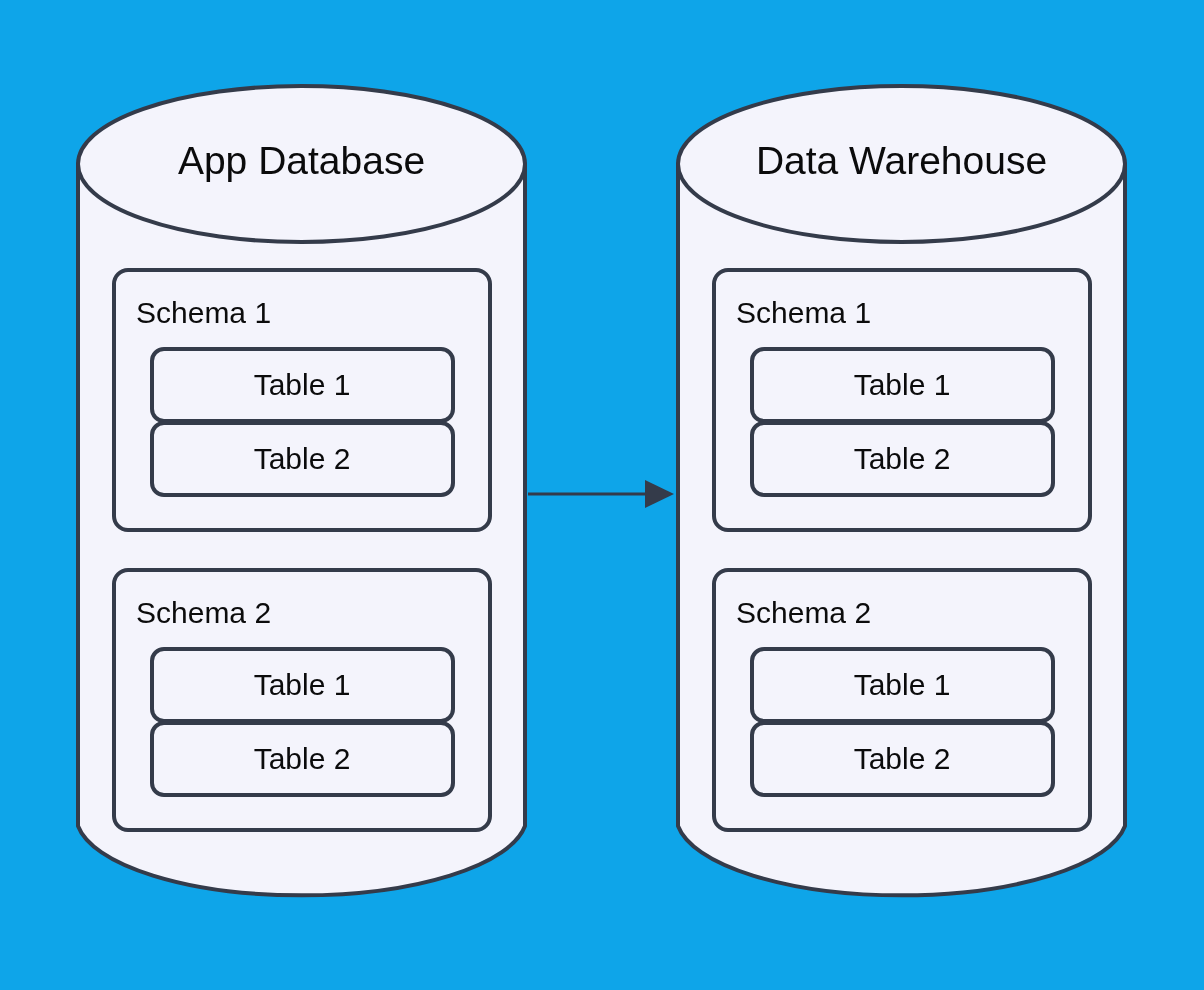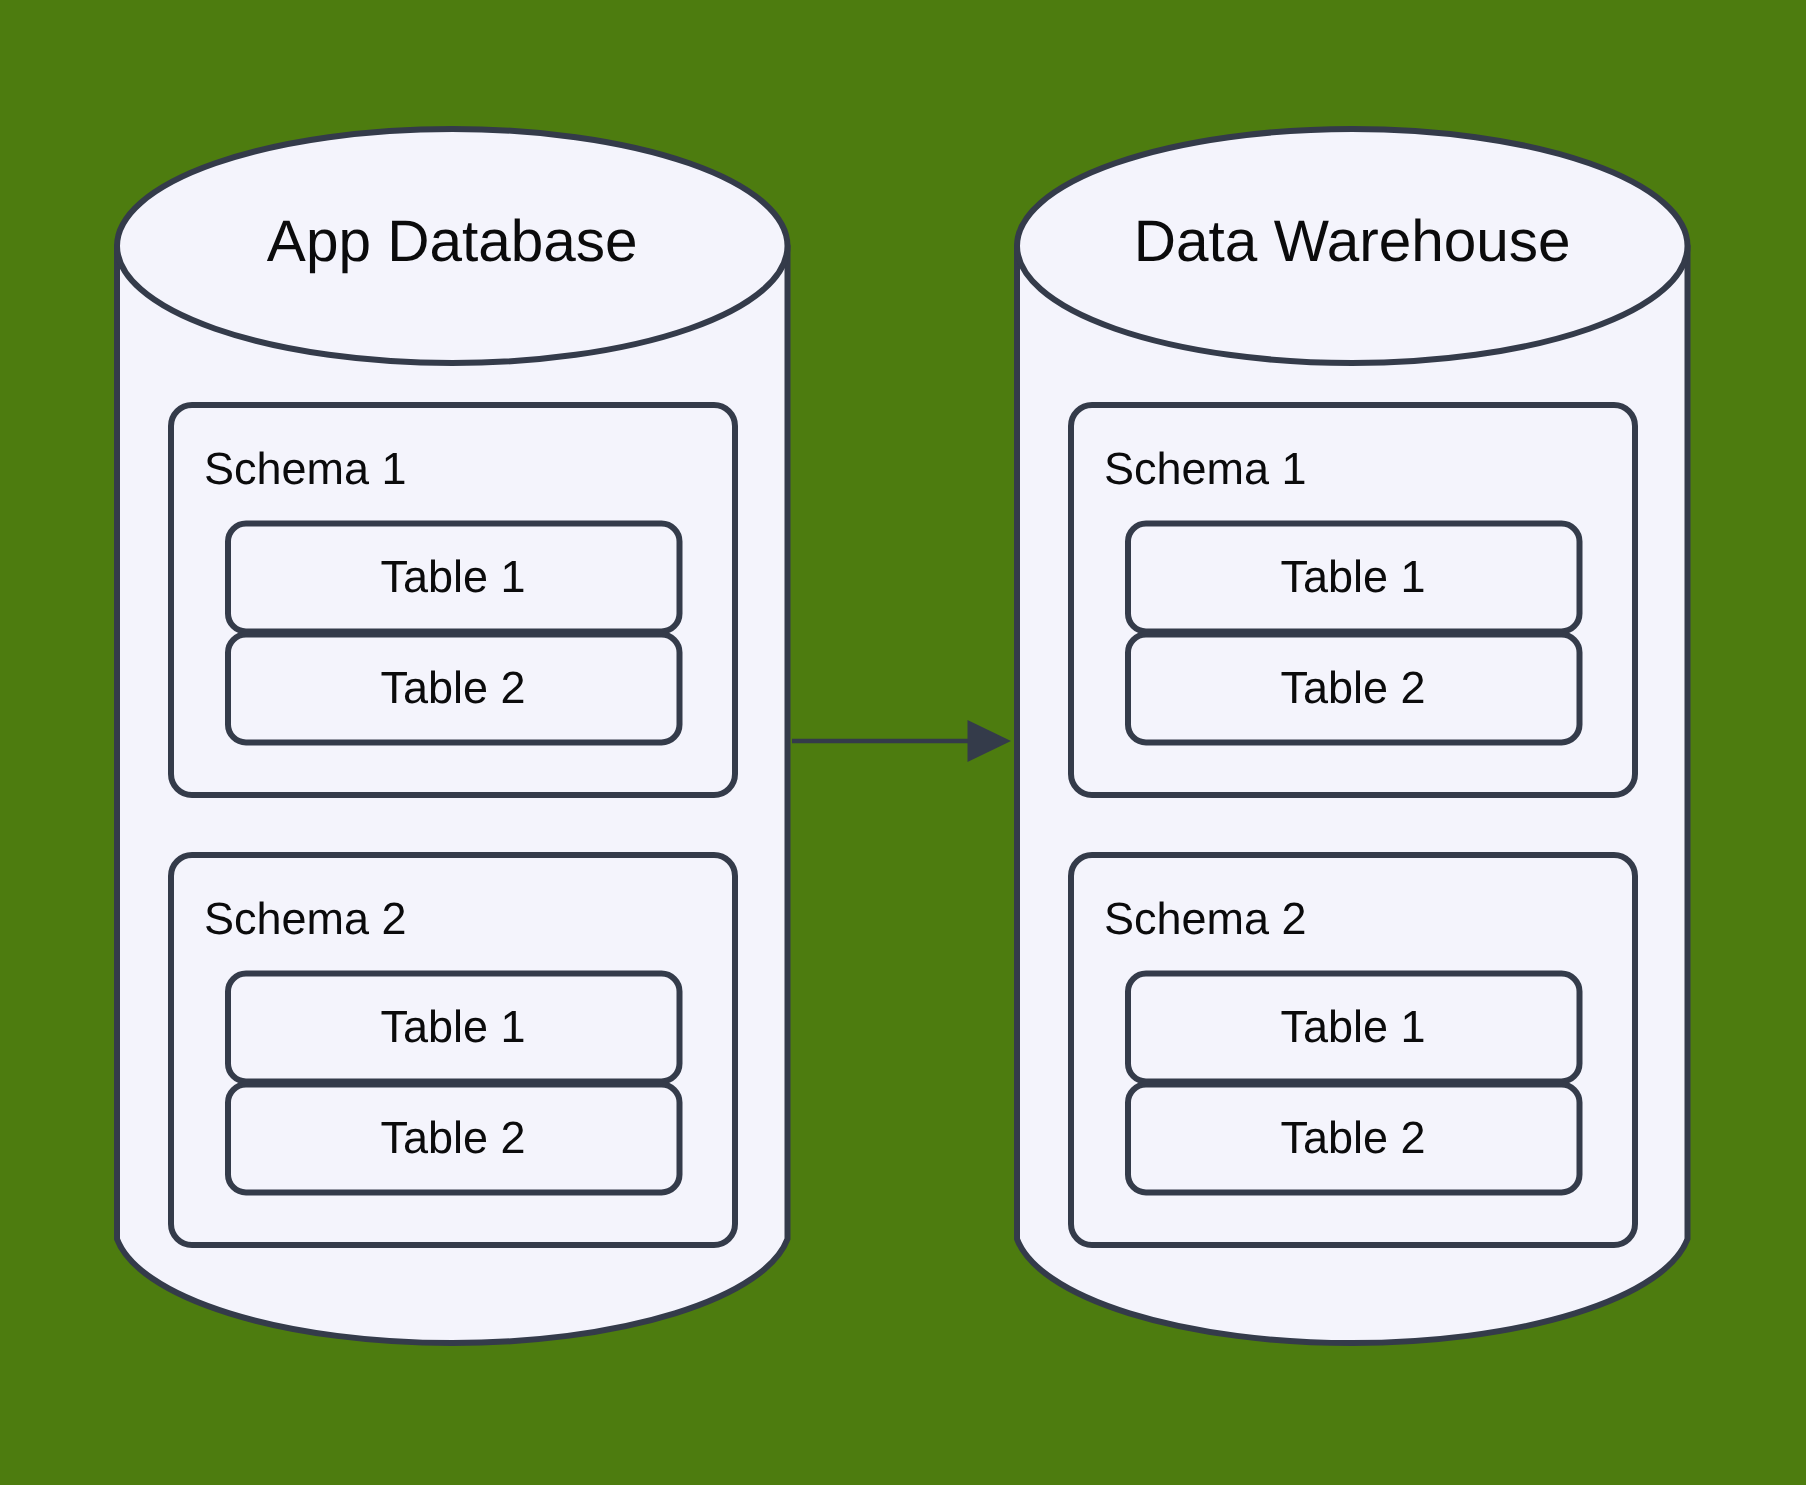--- a/index.html
+++ b/index.html
@@ -10,21 +10,21 @@
   body {
     width: 1204px;
     height: 990px;
     overflow: hidden;
     font-family: "Liberation Sans", sans-serif;
   }
   #canvas {
     position: relative;
     width: 1204px;
     height: 990px;
-    background: #4d7c0f;
+    background: #0ea5e9;
   }
   .diagram-svg {
     position: absolute;
     left: 0;
     top: 0;
     width: 1204px;
     height: 990px;
   }
   .cyl-body {
     fill: #f4f4fc;

